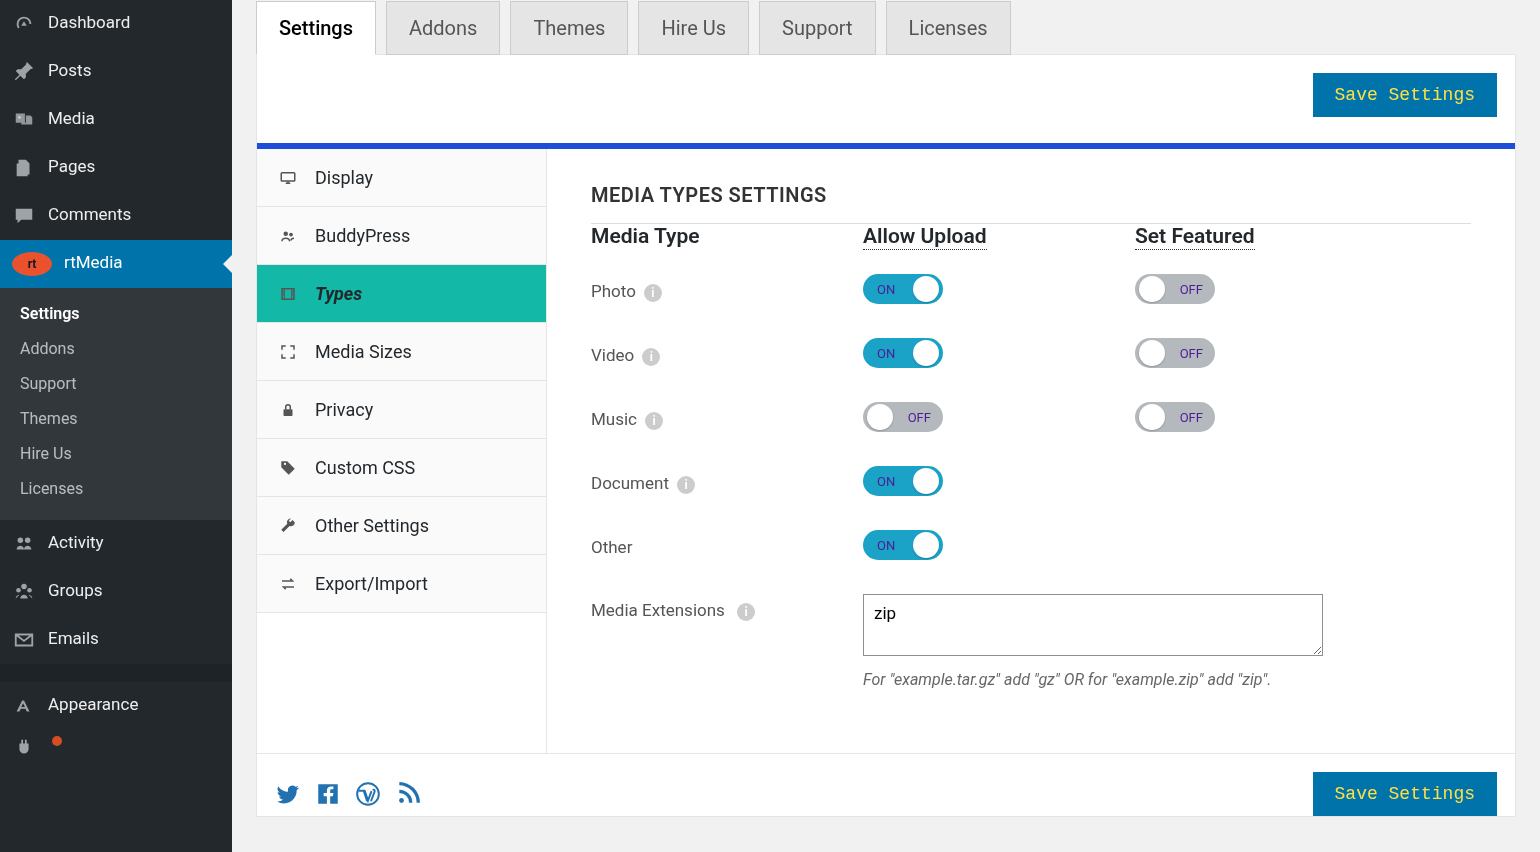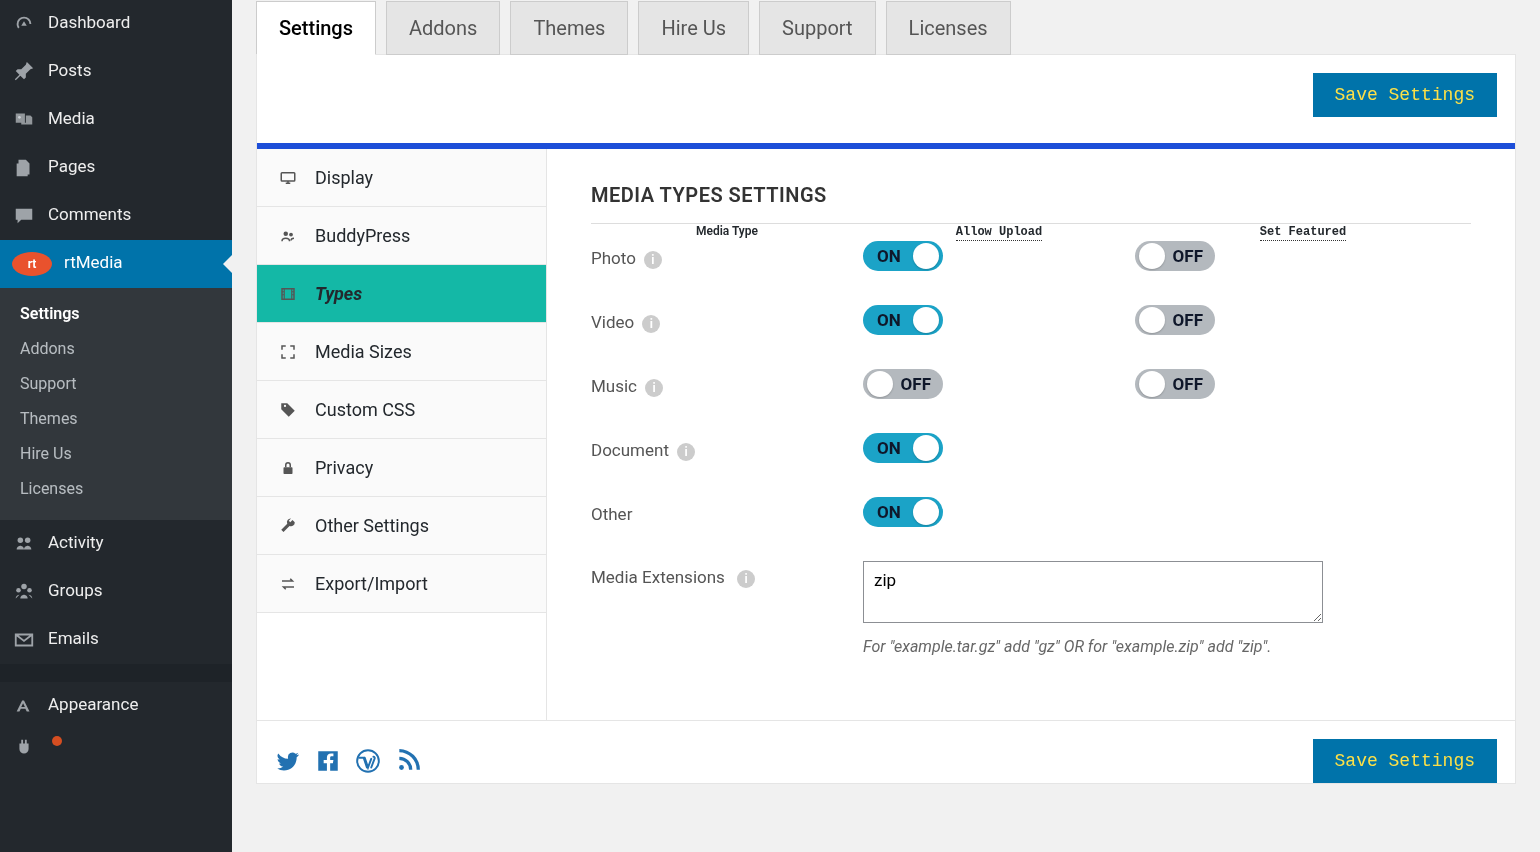--- a/index.html
+++ b/index.html
@@ -9,21 +9,21 @@
 
 .wp-sidebar { width: 232px; background: #23282d; color: #eee; flex-shrink: 0; overflow-y: auto; }
 .wp-menu-item { display: flex; align-items: flex-start; padding: 12px 12px; color: #eee; cursor: pointer; font-size: 17px; }
 .wp-menu-item.active { background: #0073aa; color: #fff; position: relative; }
 .wp-menu-item.active::after { content: ""; position: absolute; right: -1px; top: 50%; transform: translateY(-50%); border: 10px solid transparent; border-right-color: #f1f1f1; }
 .wp-menu-icon { width: 24px; height: 24px; margin-right: 12px; display: inline-flex; align-items: center; justify-content: center; color: rgba(240,245,250,0.6); }
 .wp-submenu { background: #32373c; padding: 8px 0 14px 0; }
 .wp-submenu-item { padding: 8px 12px 8px 20px; color: rgba(240,245,250,0.7); cursor: pointer; font-size: 16px; }
 .wp-submenu-item.current { color: #fff; font-weight: 600; }
 .wp-separator { height: 18px; background: #1e2328; }
-.rt-badge { width: 40px; height: 24px; border-radius: 50%; background: #e9522d; color: #ffffff; display: inline-flex; align-items: center; justify-content: center; font-size: 12px; font-weight: bold; margin-right: 12px; }
+.rt-badge { width: 40px; height: 24px; border-radius: 50%; background: #e9522d; color: #0f172a; display: inline-flex; align-items: center; justify-content: center; font-size: 12px; font-weight: bold; margin-right: 12px; }
 .plugins-dot { width: 10px; height: 10px; border-radius: 50%; background: #d54e21; display: inline-block; margin-left: 4px; }
 
 
 .main { flex: 1; background: #f1f1f1; padding: 0 24px; overflow-y: auto; position: relative; }
 
 
 .top-tabs { display: flex; gap: 10px; margin-top: 0; }
 .top-tab { padding: 14px 22px; background: #e5e5e5; border: 1px solid #ccc; color: #555; font-size: 20px; cursor: pointer; position: relative; top: 1px; }
 .top-tab.active { background: #fff; border-bottom-color: #fff; color: #000; font-weight: 500; }
 
@@ -37,37 +37,37 @@
 
 
 .settings-nav { width: 290px; border-right: 1px solid #e5e5e5; }
 .settings-nav-item { display: flex; align-items: center; padding: 18px 20px; border-bottom: 1px solid #e5e5e5; cursor: pointer; font-size: 18px; color: #23282d; background: #fafafa; }
 .settings-nav-item.active { background: #14b8a6; font-weight: 700; font-style: italic; }
 .settings-nav-icon { width: 22px; margin-right: 16px; color: #555; display: inline-flex; justify-content: center; }
 
 
 .settings-content { flex: 1; padding: 34px 44px; }
 .settings-title { font-size: 20px; font-weight: 600; letter-spacing: 0.5px; color: #333; padding-bottom: 16px; border-bottom: 1px solid #ddd; }
-.settings-header-row { display: flex; font-size: 12px; font-weight: 600; text-align: center; }
+.settings-header-row { display: flex; margin-bottom: 24px; font-size: 21px; font-weight: 600; }
 .col-type { width: 272px; }
 .col-upload { width: 272px; }
 .col-featured { flex: 1; }
-.dotted { border-bottom: 1px dotted #333; display: inline-block; padding-bottom: 1px; cursor: help; font-family: Liberation Mono, monospace; }
+.dotted { border-bottom: 1px dotted #333; display: inline-block; padding-bottom: 1px; cursor: help; }
 
 .settings-row { display: flex; align-items: center; margin-bottom: 30px; font-size: 17px; color: #555; }
 .help-icon { display: inline-flex; width: 18px; height: 18px; border-radius: 50%; background: #ccc; color: #fff; align-items: center; justify-content: center; font-size: 12px; font-weight: bold; margin-left: 8px; cursor: help; }
 
 
 .toggle { width: 80px; height: 30px; border-radius: 15px; position: relative; cursor: pointer; display: inline-flex; align-items: center; }
 .toggle.on { background: #1ba3c7; }
 .toggle.off { background: #b4b9be; }
 .toggle-knob { width: 26px; height: 26px; border-radius: 50%; background: #fff; position: absolute; top: 2px; box-shadow: 0 1px 2px rgba(0,0,0,0.2); }
 .toggle.on .toggle-knob { right: 4px; }
 .toggle.off .toggle-knob { left: 4px; }
-.toggle-label { color: #0f172a; font-size: 17px; font-weight: 700; position: absolute; }
+.toggle-label { color: #4c1d95; font-size: 13px; font-weight: 400; position: absolute; }
 .toggle.on .toggle-label { left: 14px; }
 .toggle.off .toggle-label { right: 12px; }
 
 .ext-input { width: 460px; height: 62px; border: 1px solid #8c8f94; padding: 8px 10px; font-size: 17px; resize: both; font-family: inherit; }
 .ext-hint { font-style: italic; color: #666; margin-top: 10px; font-size: 16px; }
 
 
 .footer { display: flex; justify-content: space-between; align-items: center; padding: 18px 18px 0 18px; border-top: 1px solid #e5e5e5; }
 .social-icons { display: flex; gap: 14px; align-items: center; }
 .social-icons svg { width: 26px; height: 26px; color: #2271b1; cursor: pointer; }
@@ -229,33 +229,33 @@
             <span class="settings-nav-icon">
                 <svg viewBox="0 0 24 24" width="18" height="18" fill="none" stroke="currentColor" stroke-width="2">
                   <path d="M4 9V4h5M20 9V4h-5M4 15v5h5M20 15v5h-5"></path>
                 </svg>
               </span>
             <span>Media Sizes</span>
           </div>
           <div class="settings-nav-item">
             <span class="settings-nav-icon">
                 <svg viewBox="0 0 24 24" width="18" height="18" fill="currentColor">
-                  <path d="M3 3h8l10 10-8 8L3 11zM8 8a1.5 1.5 0 100-3 1.5 1.5 0 000 3z"></path>
-                </svg>
-              </span>
-            <span>Custom CSS</span>
-          </div>
-          <div class="settings-nav-item">
-            <span class="settings-nav-icon">
-                <svg viewBox="0 0 24 24" width="18" height="18" fill="currentColor">
                   <rect x="6" y="11" width="12" height="9" rx="1"></rect>
                   <path d="M9 11V8a3 3 0 016 0v3" fill="none" stroke="currentColor" stroke-width="2"></path>
                 </svg>
               </span>
             <span>Privacy</span>
+          </div>
+          <div class="settings-nav-item">
+            <span class="settings-nav-icon">
+                <svg viewBox="0 0 24 24" width="18" height="18" fill="currentColor">
+                  <path d="M3 3h8l10 10-8 8L3 11zM8 8a1.5 1.5 0 100-3 1.5 1.5 0 000 3z"></path>
+                </svg>
+              </span>
+            <span>Custom CSS</span>
           </div>
           <div class="settings-nav-item">
             <span class="settings-nav-icon">
                 <svg viewBox="0 0 24 24" width="18" height="18" fill="currentColor">
                   <path d="M21 7a5 5 0 01-7 5L6 20l-3-3 8-8a5 5 0 015-7l-3 3 2 2 3-3z"></path>
                 </svg>
               </span>
             <span>Other Settings</span>
           </div>
           <div class="settings-nav-item">

